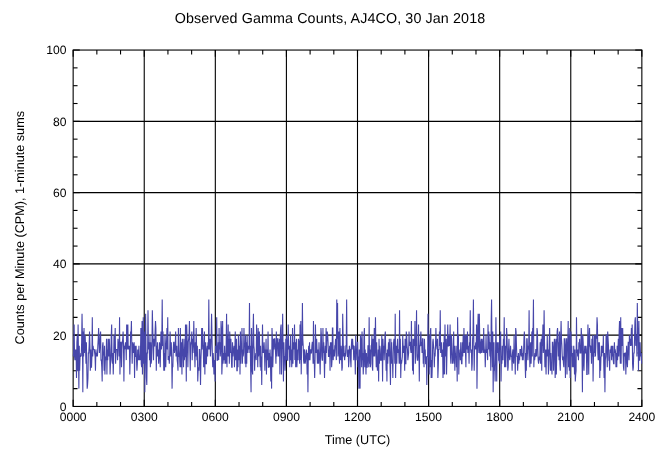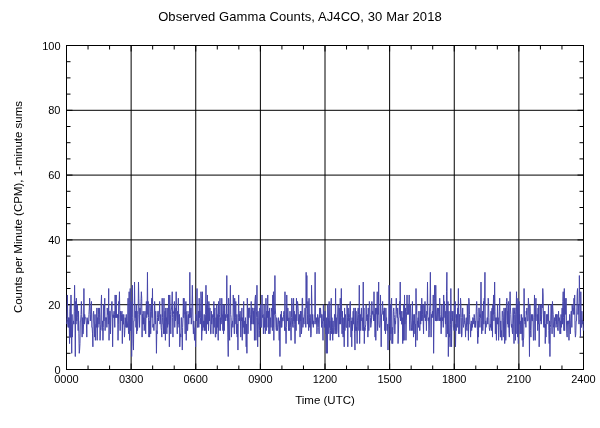--- a/index.html
+++ b/index.html
@@ -50,21 +50,21 @@
     font-family: "Liberation Sans", "DejaVu Sans", sans-serif;
     font-size: 11.5px;
     fill: #000000;
   }
 </style>
 </head>
 <body>
 
 <div id="figure">
 
-  <div id="chart-title">Observed Gamma Counts, AJ4CO, 30 Mar 2018</div>
+  <div id="chart-title">Observed Gamma Counts, AJ4CO, 30 Jan 2018</div>
 
   <svg id="plot-svg" viewBox="0 0 600 428">
 
     <rect id="plot-frame" x="66.5" y="45.5" width="517" height="324" fill="#ffffff" stroke="#000000" stroke-width="1"></rect>
 
     <g id="gridlines">
         <line x1="66.5" x2="583.5" y1="304.7" y2="304.7" stroke="#000000" stroke-width="1"></line>
         <line x1="66.5" x2="583.5" y1="239.9" y2="239.9" stroke="#000000" stroke-width="1"></line>
         <line x1="66.5" x2="583.5" y1="175.1" y2="175.1" stroke="#000000" stroke-width="1"></line>
         <line x1="66.5" x2="583.5" y1="110.30000000000001" y2="110.30000000000001" stroke="#000000" stroke-width="1"></line>

